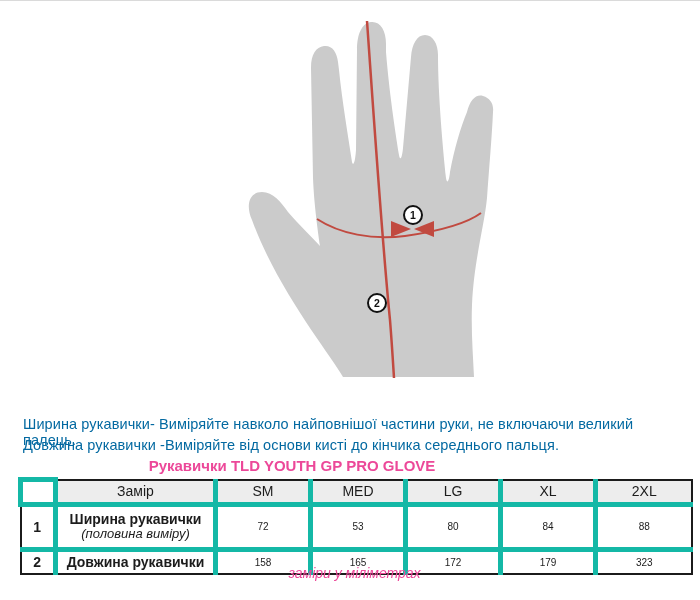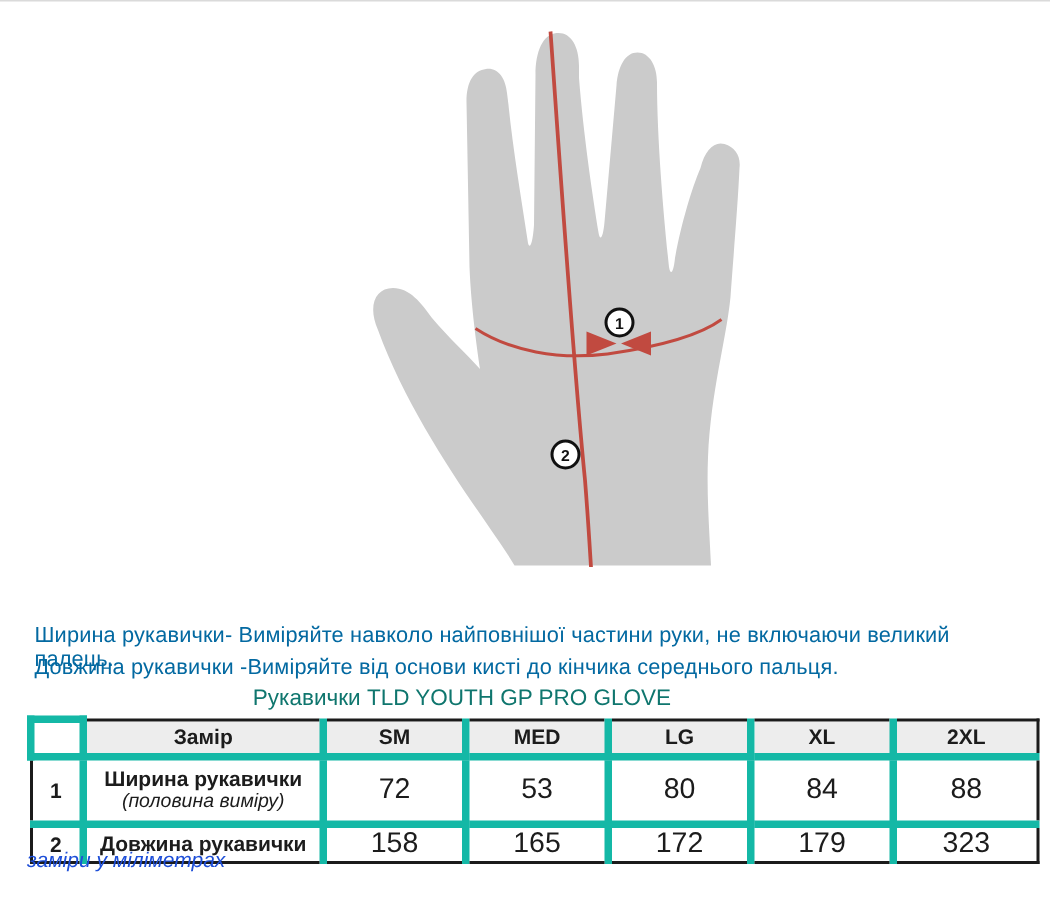--- a/index.html
+++ b/index.html
@@ -18,48 +18,48 @@
 
   .desc {
     position:absolute; left:23px; width:665px;
     font-size:14.5px; color:#0369a1; letter-spacing:0.1px;
   }
   .desc1 { top:416px; }
   .desc2 { top:437px; }
 
   .tbl-title {
     position:absolute; top:457px; left:0; width:584px;
-    text-align:center; font-weight:normal; font-size:15px; color:#0f766e;padding-left:16px;
+    text-align:center; font-weight:bold; font-size:15px; color:#ec4899;
   }
 
   table.size {
     position:absolute; left:18px; top:477px;
     border-collapse:collapse; table-layout:fixed;
   }
   table.size td {
     border:5px solid #14b8a6;
     text-align:center; vertical-align:middle;
     color:#1c1c1c; padding:0; overflow:hidden;
   }
   td.corner { border:none; background:#ffffff; }
-  .hdr   { background:#ededed; font-weight:bold; font-size:14px; height:21px; border-top:2px solid #1b1b1b !important; }
+  .hdr   { background:#ededed; font-weight:normal; font-size:14px; height:21px; border-top:2px solid #1b1b1b !important; }
   .b-left  { border-left:2px solid #1b1b1b !important; }
   .b-right { border-right:2px solid #1b1b1b !important; }
   .b-top   { border-top:2px solid #1b1b1b !important; }
   .b-bot   { border-bottom:2px solid #1b1b1b !important; }
   .rnum  { font-weight:bold; font-size:14px; }
   .row1 td { height:40px; }
   .row2 td { height:21px; }
   .lbl { font-weight:bold; font-size:14px; line-height:1.15; }
   .sub { font-style:italic; font-weight:normal; font-size:13px; display:block; }
-  .val { font-size:19px; }
+  .val { font-size:10px; }
 
   .footnote {
     position:absolute; top:565px; left:18px; width:673px;
-    text-align:left; font-style:italic; font-size:14px; color:#1d4ed8;
+    text-align:center; font-style:italic; font-size:14px; color:#ec4899;
   }
 </style>
 </head>
 <body>
 
 <div class="top-rule"></div>
 
 <svg id="hand-svg" width="700" height="400" viewBox="0 0 700 400">
   <path d="M343,377
            C330,354 277,289 252,220

